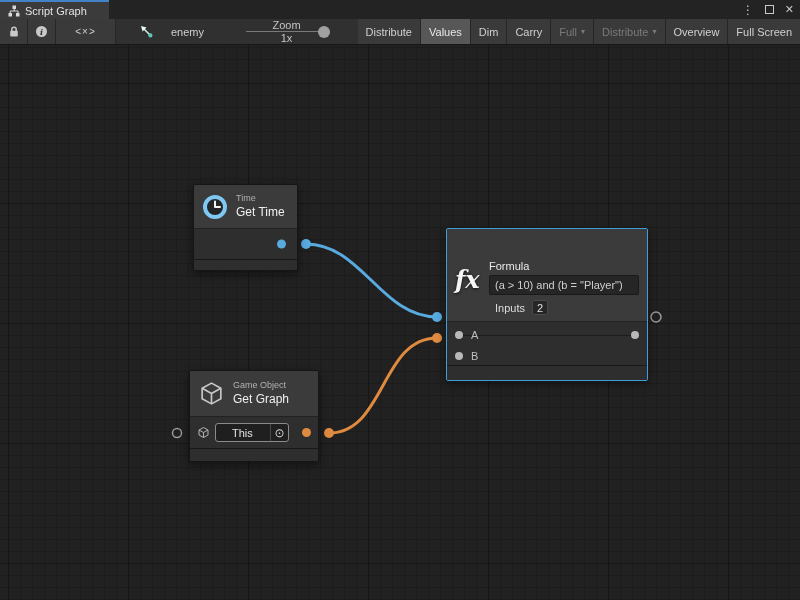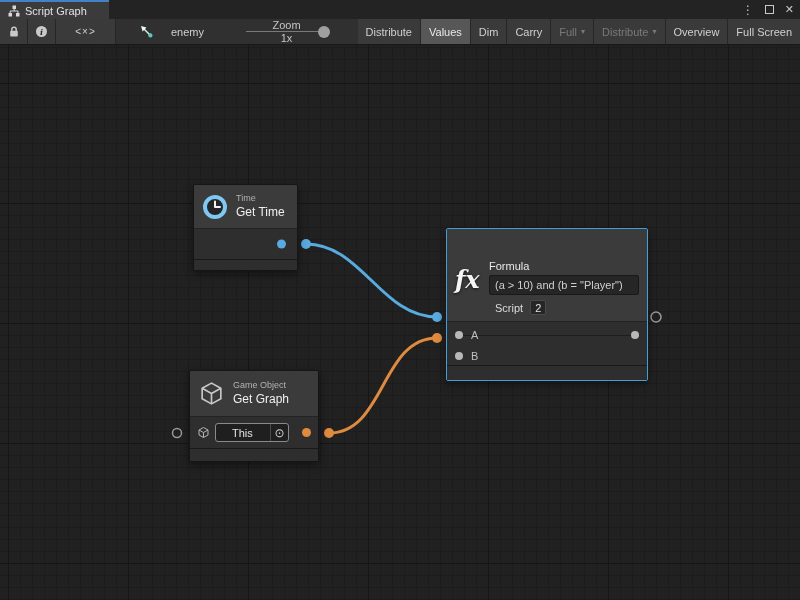--- a/index.html
+++ b/index.html
@@ -248,21 +248,21 @@
   <div class="node node-formula">
     <div class="formula-header">
       <div class="formula-head-row">
         <span class="fx-glyph">fx</span>
         <div>
           <div class="formula-title">Formula</div>
           <div class="expr-box">(a &gt; 10) and (b = "Player")</div>
         </div>
       </div>
       <div class="inputs-row">
-        <span class="inputs-label">Script</span>
+        <span class="inputs-label">Inputs</span>
         <span class="count-box">2</span>
       </div>
     </div>
     <div class="formula-body">
       <div class="port-row">
         <span class="relation-line"></span>
         <span class="port-dot dot-gray" style="position:relative;"></span>
         <span class="port-label">A</span>
         <span class="port-dot dot-gray row-out-dot"></span>
       </div>

